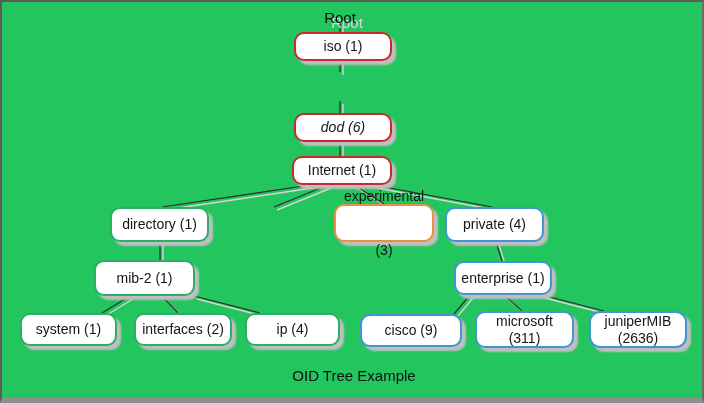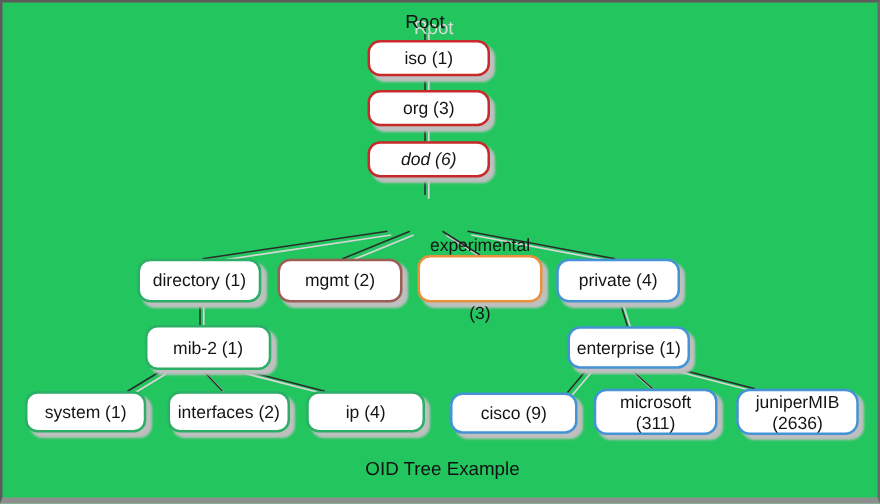--- a/index.html
+++ b/index.html
@@ -55,21 +55,21 @@
   }
 
   .n-iso{left:292px;top:30px;width:98px;height:29px;}
   .n-org{left:292px;top:70px;width:98px;height:29px;}
   .n-dod{left:292px;top:111px;width:98px;height:29px;font-style:italic;}
   .n-internet{left:290px;top:154px;width:100px;height:29px;}
   .n-directory{left:108px;top:205px;width:99px;height:35px;}
   .n-mgmt{left:220px;top:205px;width:100px;height:35px;}
   .n-experimental{left:332px;top:202px;width:100px;height:38px;gap:38px;}
   .n-private{left:443px;top:205px;width:99px;height:35px;}
-  .n-mib2{left:114px;top:258px;width:101px;height:36px;}
+  .n-mib2{left:92px;top:258px;width:101px;height:36px;}
   .n-system{left:18px;top:311px;width:97px;height:33px;}
   .n-interfaces{left:132px;top:311px;width:98px;height:33px;}
   .n-ip{left:243px;top:311px;width:95px;height:33px;}
   .n-enterprise{left:452px;top:259px;width:98px;height:34px;}
   .n-cisco{left:358px;top:312px;width:102px;height:33px;}
   .n-microsoft{left:473px;top:309px;width:99px;height:37px;}
   .n-junipermib{left:587px;top:309px;width:98px;height:37px;border-radius:11px;}
 </style>
 </head>
 <body>
@@ -99,32 +99,29 @@
     </defs>
     <use href="#linkset" class="link-shadow" transform="translate(3,3)"></use>
     <use href="#linkset" class="link-main"></use>
   </svg>
 
   <div class="root-label">Root</div>
 
   <div class="node c-red n-iso">
     <span>iso (1)</span>
   </div>
-  <div class="node c-red n-org">
-    <span>org (3)</span>
-  </div>
   <div class="node c-red n-dod">
     <span>dod (6)</span>
+  </div>
+  <div class="node c-red n-internet">
+    <span>Internet (1)</span>
   </div>
 
   <div class="node c-green n-directory">
     <span>directory (1)</span>
-  </div>
-  <div class="node c-maroon n-mgmt">
-    <span>mgmt (2)</span>
   </div>
   <div class="node c-orange n-experimental">
     <span>experimental</span>
     <span>(3)</span>
   </div>
   <div class="node c-blue n-private">
     <span>private (4)</span>
   </div>
 
   <div class="node c-green n-mib2">

